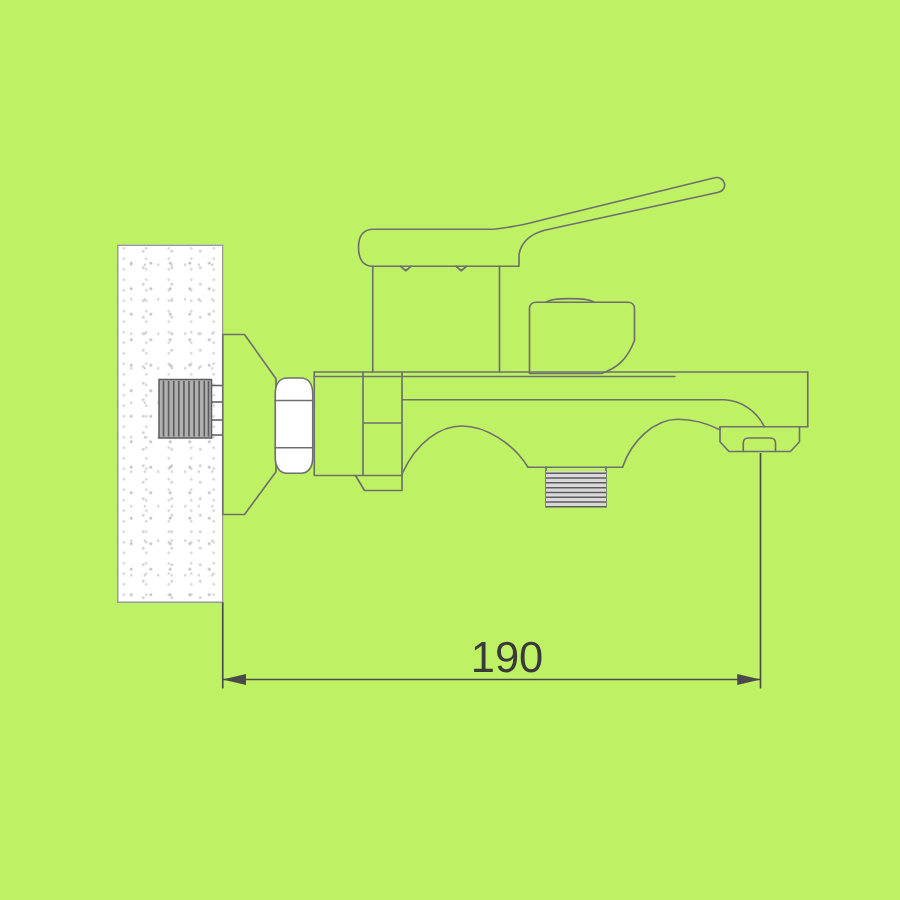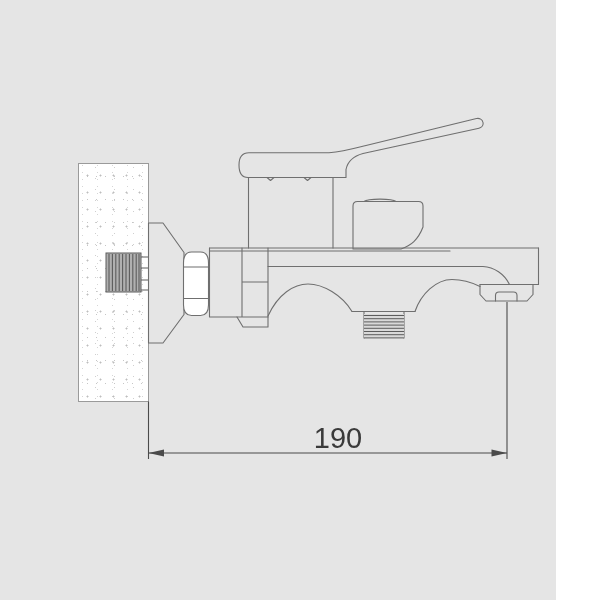--- a/index.html
+++ b/index.html
@@ -1,17 +1,17 @@
 <!DOCTYPE html>
 <html><head>
 <meta charset="utf-8">
 <style>
   html,body{margin:0;padding:0;background:#ffffff;}
   #stage{
-    position:relative;width:556px;height:600px;background:#e5e5e5;overflow:hidden;
+    position:relative;width:600px;height:600px;background:#bef264;overflow:hidden;
     font-family:"Liberation Sans", sans-serif;
   }
   
   #wall{
     position:absolute;left:78px;top:163px;width:69px;height:237px;
     border:1px solid #9a9a9a;background-color:#ffffff;
     background-image:
       radial-gradient(circle,#bdbdbd 0.9px,transparent 1.1px),
       radial-gradient(circle,#cfcfcf 0.8px,transparent 1px),
       radial-gradient(circle,#c6c6c6 0.6px,transparent 0.9px),

